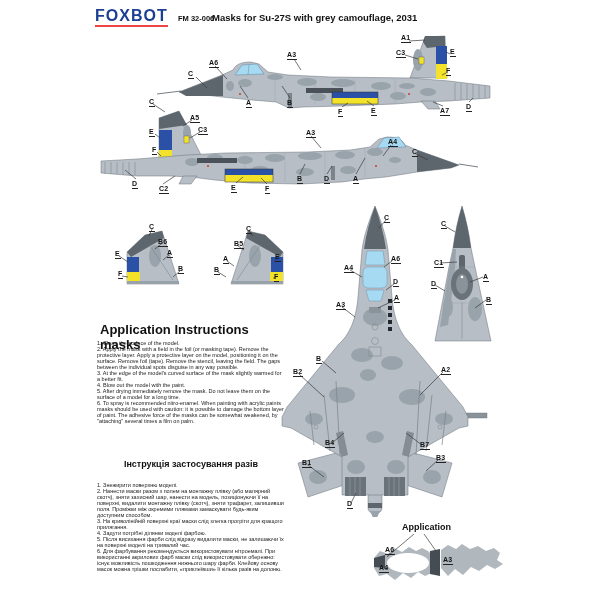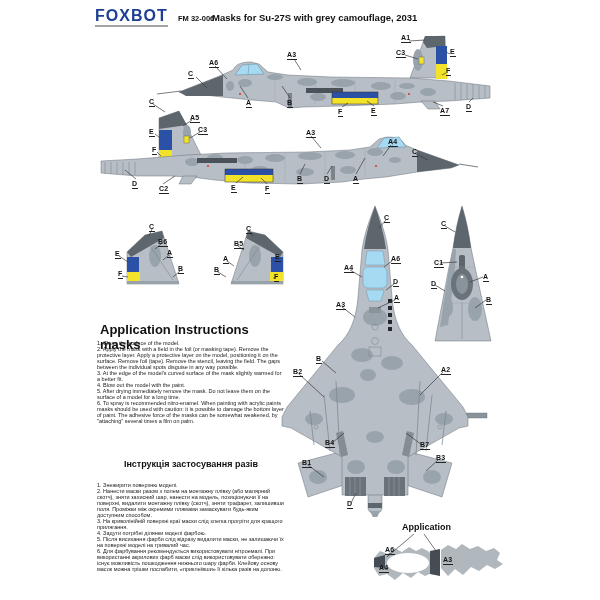--- a/index.html
+++ b/index.html
@@ -1,20 +1,20 @@
 <!DOCTYPE html>
 <html><head>
 <meta charset="utf-8">
 <style>
   html,body{margin:0;padding:0;}
   body{width:600px;height:600px;position:relative;background:#ffffff;
        font-family:"Liberation Sans",sans-serif;overflow:hidden;}
   svg{position:absolute;}
   .logo{position:absolute;left:95px;top:8px;font-size:16px;font-weight:bold;
-        color:#1c3f94;letter-spacing:1px;border-bottom:2px solid #a3a3a3;
+        color:#1c3f94;letter-spacing:1px;border-bottom:2px solid #ef4444;
         padding-bottom:1px;line-height:1;}
   .pnum{position:absolute;left:178px;top:14px;font-size:7.5px;font-weight:bold;color:#111;}
   .sheet-title{position:absolute;left:212px;top:12px;font-size:9.5px;font-weight:bold;color:#111;}
   .ml{position:absolute;font-size:7px;font-weight:bold;color:#141414;line-height:1;
       border-bottom:1px solid #222;padding:0 1px 1px 0;letter-spacing:.2px;background:transparent;}
   .inter-title{position:absolute;left:402px;top:522px;font-size:9px;font-weight:bold;color:#111;}
   .h-en{position:absolute;left:100px;top:322px;width:180px;text-align:left;
         font-size:13px;font-weight:bold;color:#111;}
   .h-ua{position:absolute;left:95px;top:459px;width:192px;text-align:center;
         font-size:9px;font-weight:bold;color:#111;}

